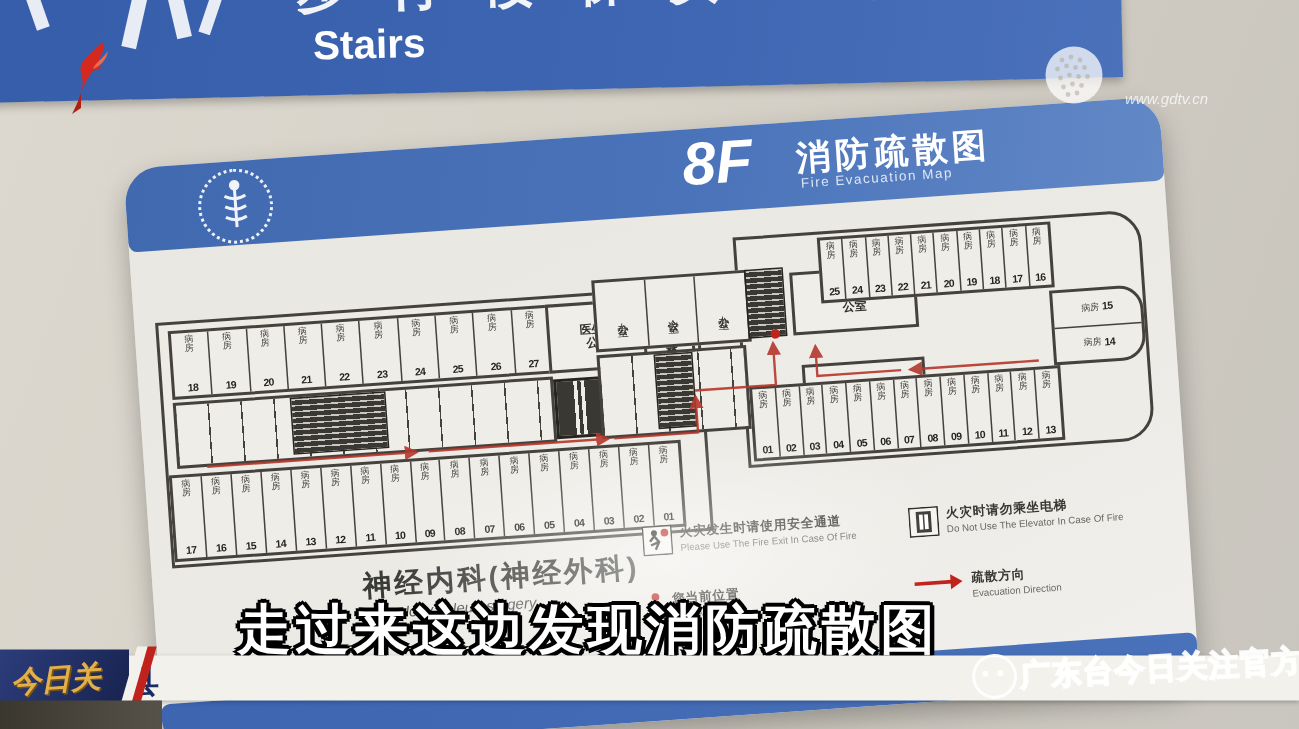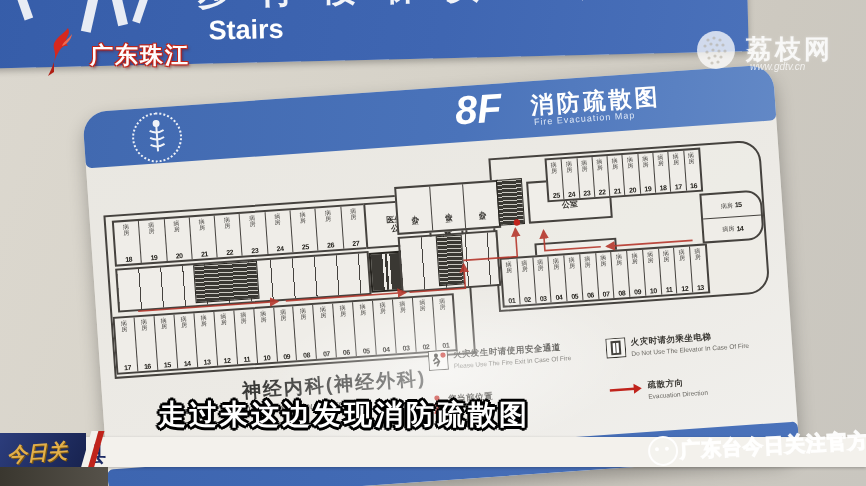--- a/index.html
+++ b/index.html
@@ -84,21 +84,21 @@
   #dept .cn{font-size:19px;font-weight:bold;letter-spacing:2px;}
   #dept .en{font-size:10px;font-style:italic;color:#56544f;margin-top:1px;}
   #legend{position:absolute;left:328px;top:262px;width:340px;}
   .lg-item{position:absolute;display:flex;gap:5px;align-items:flex-start;}
   .lg-cn{font-size:8.5px;font-weight:bold;color:#3a3833;letter-spacing:.5px;}
   .lg-en{font-size:6.5px;color:#6a6862;margin-top:1px;line-height:1.25;}
   .lg-red .lg-cn{color:#3a3833;}
   .licon{flex:0 0 auto;}
 
   
-  #subtitle{left:158px;top:396px;font-size:28px;font-weight:900;color:#fff;letter-spacing:3px;white-space:nowrap;
+  #subtitle{left:158px;top:396px;font-size:36px;font-weight:900;color:#fff;letter-spacing:3px;white-space:nowrap;
     text-shadow:-2px -2px 0 #000,2px -2px 0 #000,-2px 2px 0 #000,2px 2px 0 #000,0 3px 0 #000,3px 0 0 #000,-3px 0 0 #000,0 -3px 0 #000;}
 
   
   #ticker{left:0;top:437px;width:866px;height:30px;background:#f3f1ec;box-shadow:0 1px 3px rgba(0,0,0,.25);}
   #ticker-text{position:absolute;left:112px;top:3px;font-size:21px;font-weight:bold;color:#1c2a63;
     letter-spacing:1px;white-space:nowrap;}
   #ticker-lead{position:absolute;left:94px;top:3px;width:14px;height:26px;overflow:hidden;
     font-size:21px;font-weight:bold;color:#1c2a63;}
   #ticker-lead span{display:inline-block;margin-left:-9px;}
   #program-logo{position:absolute;left:0;top:-4px;width:86px;height:38px;
@@ -476,21 +476,20 @@
   <div id="glare"></div>
   <div id="card-footer"></div>
 </div>
 
 <div class="abs" id="channel-logo">
   <svg width="52" height="50" viewBox="0 0 52 50">
     <path d="M30 2 C34 10 24 12 30 20 C24 18 20 26 16 36 C20 24 12 22 18 14 C23 8 26 7 30 2 z" fill="#d5281e"></path>
     <path d="M34 8 C30 14 26 15 24 20 C29 18 33 14 34 8 z" fill="#ef6a4e"></path>
     <path d="M16 36 C14 42 12 46 10 50 L16 46 C16 42 16 40 16 36 z" fill="#b01e14"></path>
   </svg>
-  <div class="txt">广东珠江</div>
 </div>
 <div class="abs" id="site-logo">
   <svg width="44" height="44" viewBox="0 0 44 44">
     <circle cx="22" cy="22" r="19" fill="rgba(255,255,255,0.85)"></circle>
     <g fill="#cfcbc2">
       <circle cx="14" cy="12" r="1.6"></circle>
         <circle cx="20" cy="10" r="1.6"></circle>
         <circle cx="26" cy="12" r="1.6"></circle>
       <circle cx="11" cy="18" r="1.6"></circle>
         <circle cx="17" cy="16" r="1.6"></circle>
@@ -500,21 +499,20 @@
         <circle cx="19" cy="22" r="1.6"></circle>
         <circle cx="25" cy="23" r="1.6"></circle>
         <circle cx="31" cy="23" r="1.6"></circle>
       <circle cx="15" cy="30" r="1.6"></circle>
         <circle cx="21" cy="28" r="1.6"></circle>
         <circle cx="27" cy="29" r="1.6"></circle>
       <circle cx="18" cy="35" r="1.6"></circle>
         <circle cx="24" cy="34" r="1.6"></circle>
     </g>
   </svg>
-  <div class="txt">荔枝网</div>
   <div class="url">www.gdtv.cn</div>
 </div>
 
 <div class="abs" id="subtitle">走过来这边发现消防疏散图</div>
 
 <div class="abs" id="ticker">
   <div id="ticker-lead"><span>县</span></div>
   <div id="program-logo">
     <div class="g">今日关注</div>
   </div>

